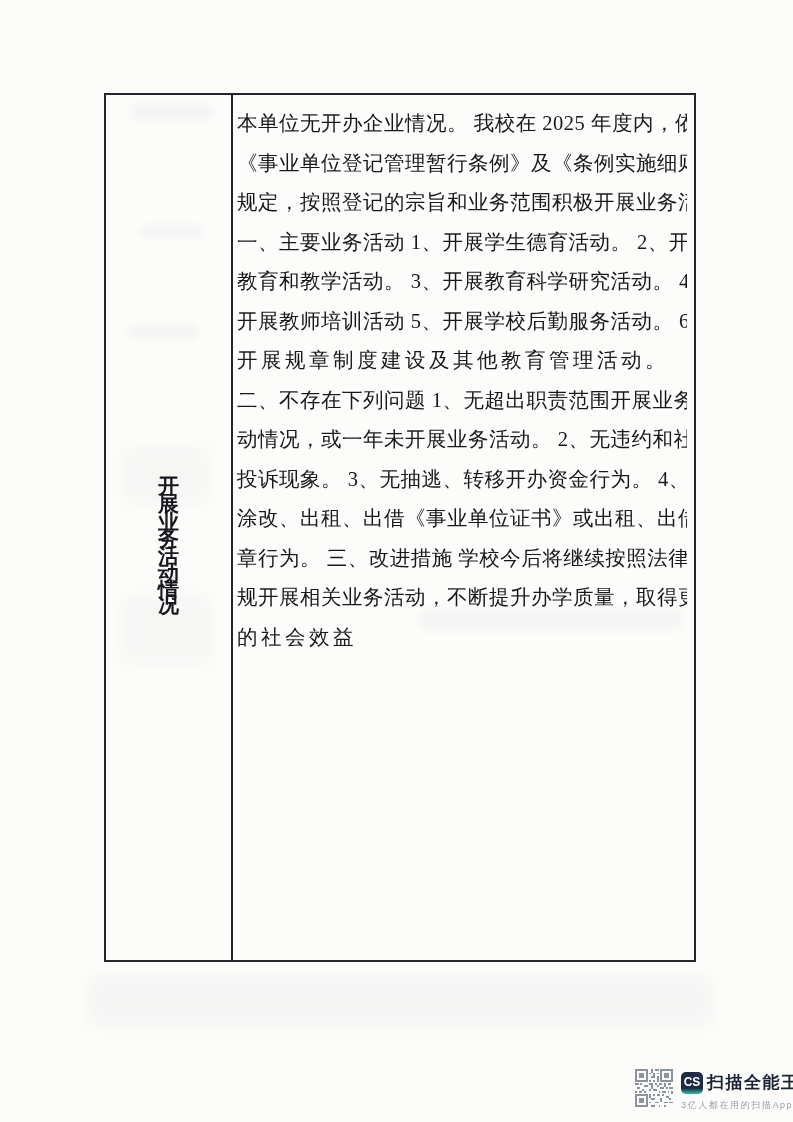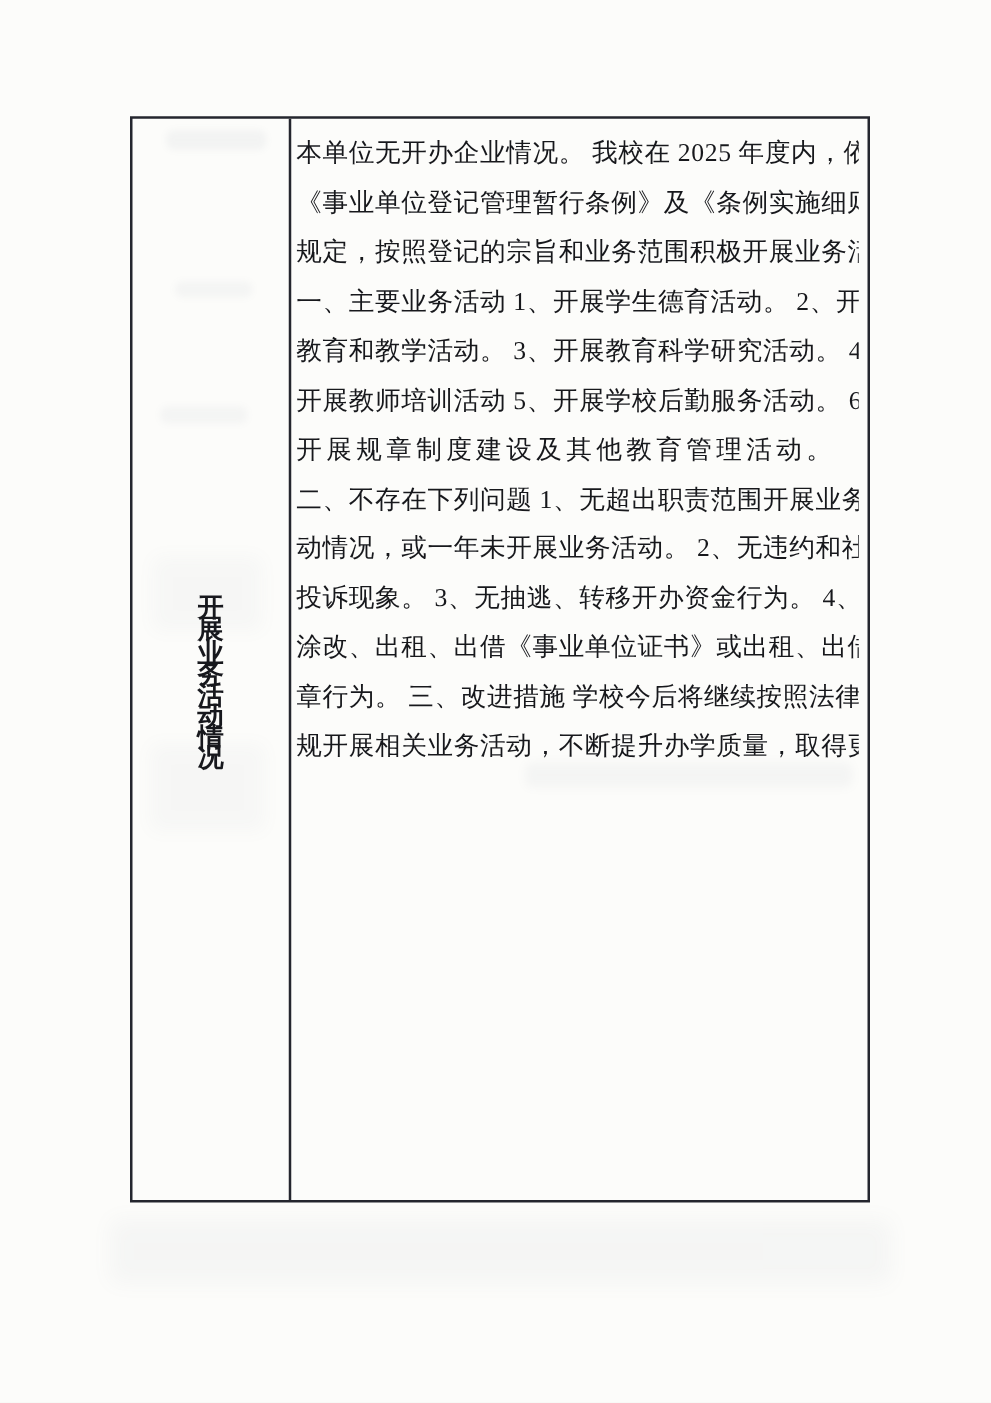--- a/index.html
+++ b/index.html
@@ -155,17 +155,43 @@
       <div class="tline">一、主要业务活动 1、开展学生德育活动。 2、开展</div>
       <div class="tline">教育和教学活动。 3、开展教育科学研究活动。 4、</div>
       <div class="tline">开展教师培训活动 5、开展学校后勤服务活动。 6、</div>
       <div class="tline short">开展规章制度建设及其他教育管理活动。</div>
       <div class="tline">二、不存在下列问题 1、无超出职责范围开展业务活</div>
       <div class="tline">动情况，或一年未开展业务活动。 2、无违约和社会</div>
       <div class="tline">投诉现象。 3、无抽逃、转移开办资金行为。 4、无</div>
       <div class="tline">涂改、出租、出借《事业单位证书》或出租、出借印</div>
       <div class="tline">章行为。 三、改进措施 学校今后将继续按照法律法</div>
       <div class="tline">规开展相关业务活动，不断提升办学质量，取得更好</div>
+      <div class="tline short">的社会效益</div>
     </div>
   </div>
 
+  <div class="watermark">
+    <svg class="qr" viewBox="0 0 21 21" shape-rendering="crispEdges" aria-hidden="true">
+      <g fill="#8d939d">
+        <path fill-rule="evenodd" d="M0 0h7v7H0z M1 1h5v5H1z M2 2h3v3H2z
+          M14 0h7v7h-7z M15 1h5v5h-5z M16 2h3v3h-3z
+          M0 14h7v7H0z M1 15h5v5H1z M2 16h3v3H2z"></path>
+        <path d="M9 0h1v2H9z M11 0h2v1h-2z M8 2h1v1H8z M10 2h1v2h-1z M12 2h1v1h-1z
+          M9 4h2v1H9z M12 4h1v2h-1z M8 6h1v1H8z M10 6h1v1h-1z M12 6h1v1h-1z
+          M0 8h2v1H0z M3 8h1v1H3z M5 9h2v1H5z M1 10h2v1H1z M4 11h1v1H4z
+          M0 12h1v1H0z M2 12h2v1H2z M5 12h1v1H5z
+          M8 8h2v1H8z M11 8h1v1h-1z M13 8h2v1h-2z M16 8h1v2h-1z M18 8h2v1h-2z
+          M9 9h1v2H9z M12 9h1v1h-1z M14 10h2v1h-2z M17 10h1v1h-1z M19 10h2v1h-2z
+          M8 11h1v1H8z M10 11h2v1h-2z M13 12h1v1h-1z M15 12h2v1h-2z M18 12h1v1h-1z M20 12h1v2h-1z
+          M8 14h1v2H8z M10 14h1v1h-1z M12 14h2v1h-2z M15 14h1v1h-1z M17 15h2v1h-2z
+          M9 16h2v1H9z M14 16h1v2h-1z M19 16h1v1h-1z
+          M8 18h1v1H8z M11 18h2v1h-2z M16 18h2v1h-2z M19 18h2v1h-2z
+          M9 20h2v1H9z M13 20h1v1h-1z M16 20h1v1h-1z"></path>
+      </g>
+    </svg>
+    <div class="cs-badge">
+      <span>CS</span>
+    </div>
+    <div class="wm-name">扫描全能王</div>
+    <div class="wm-tagline">3亿人都在用的扫描App</div>
+  </div>
 
 </div>
 
 </body></html>

